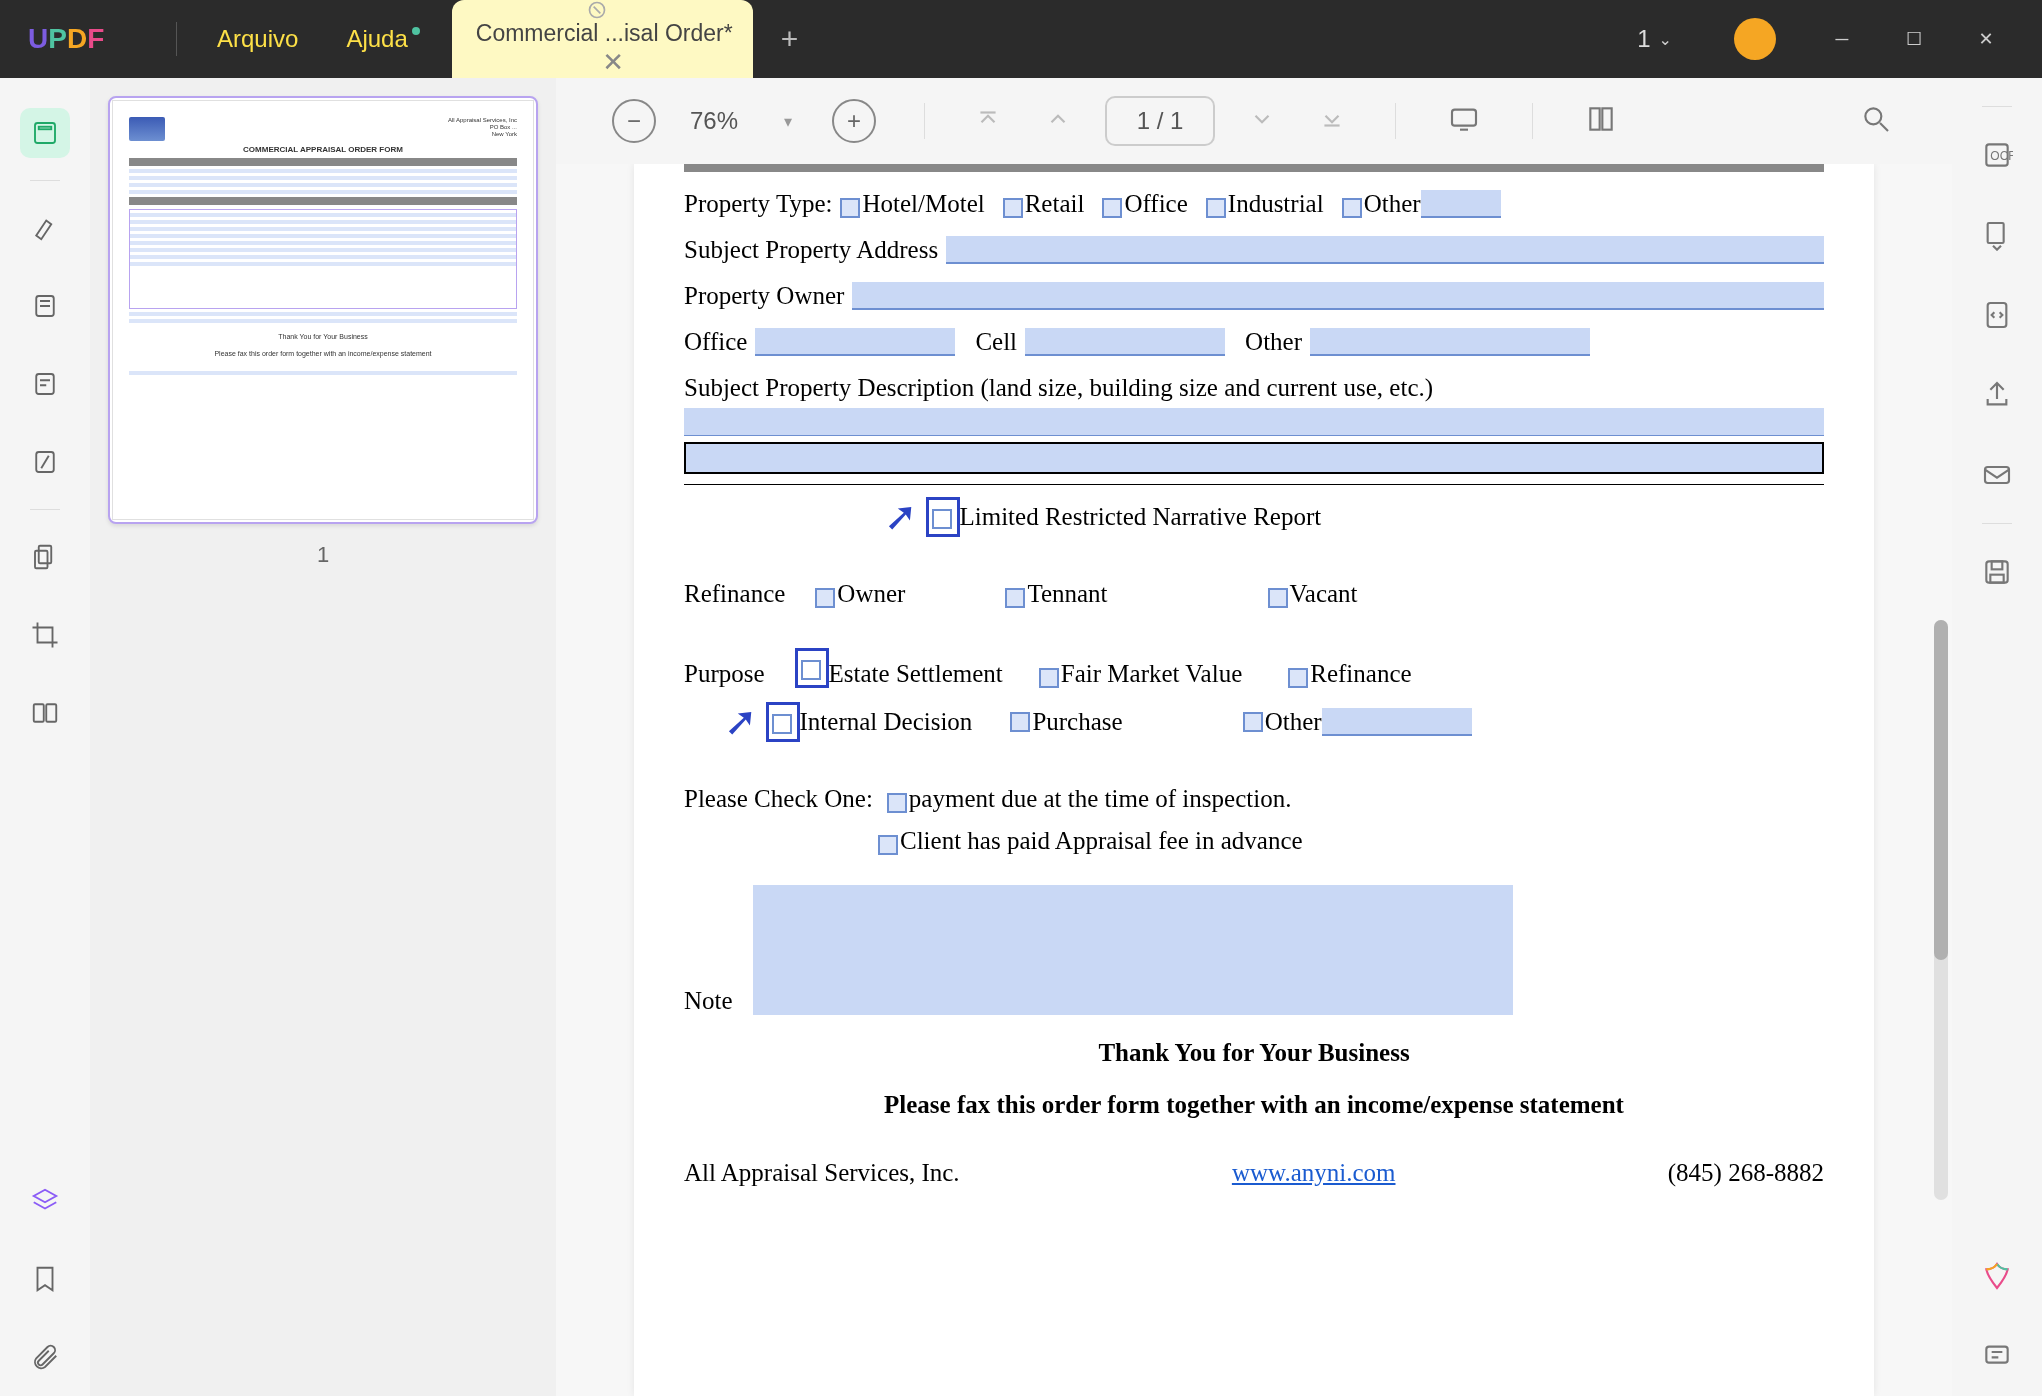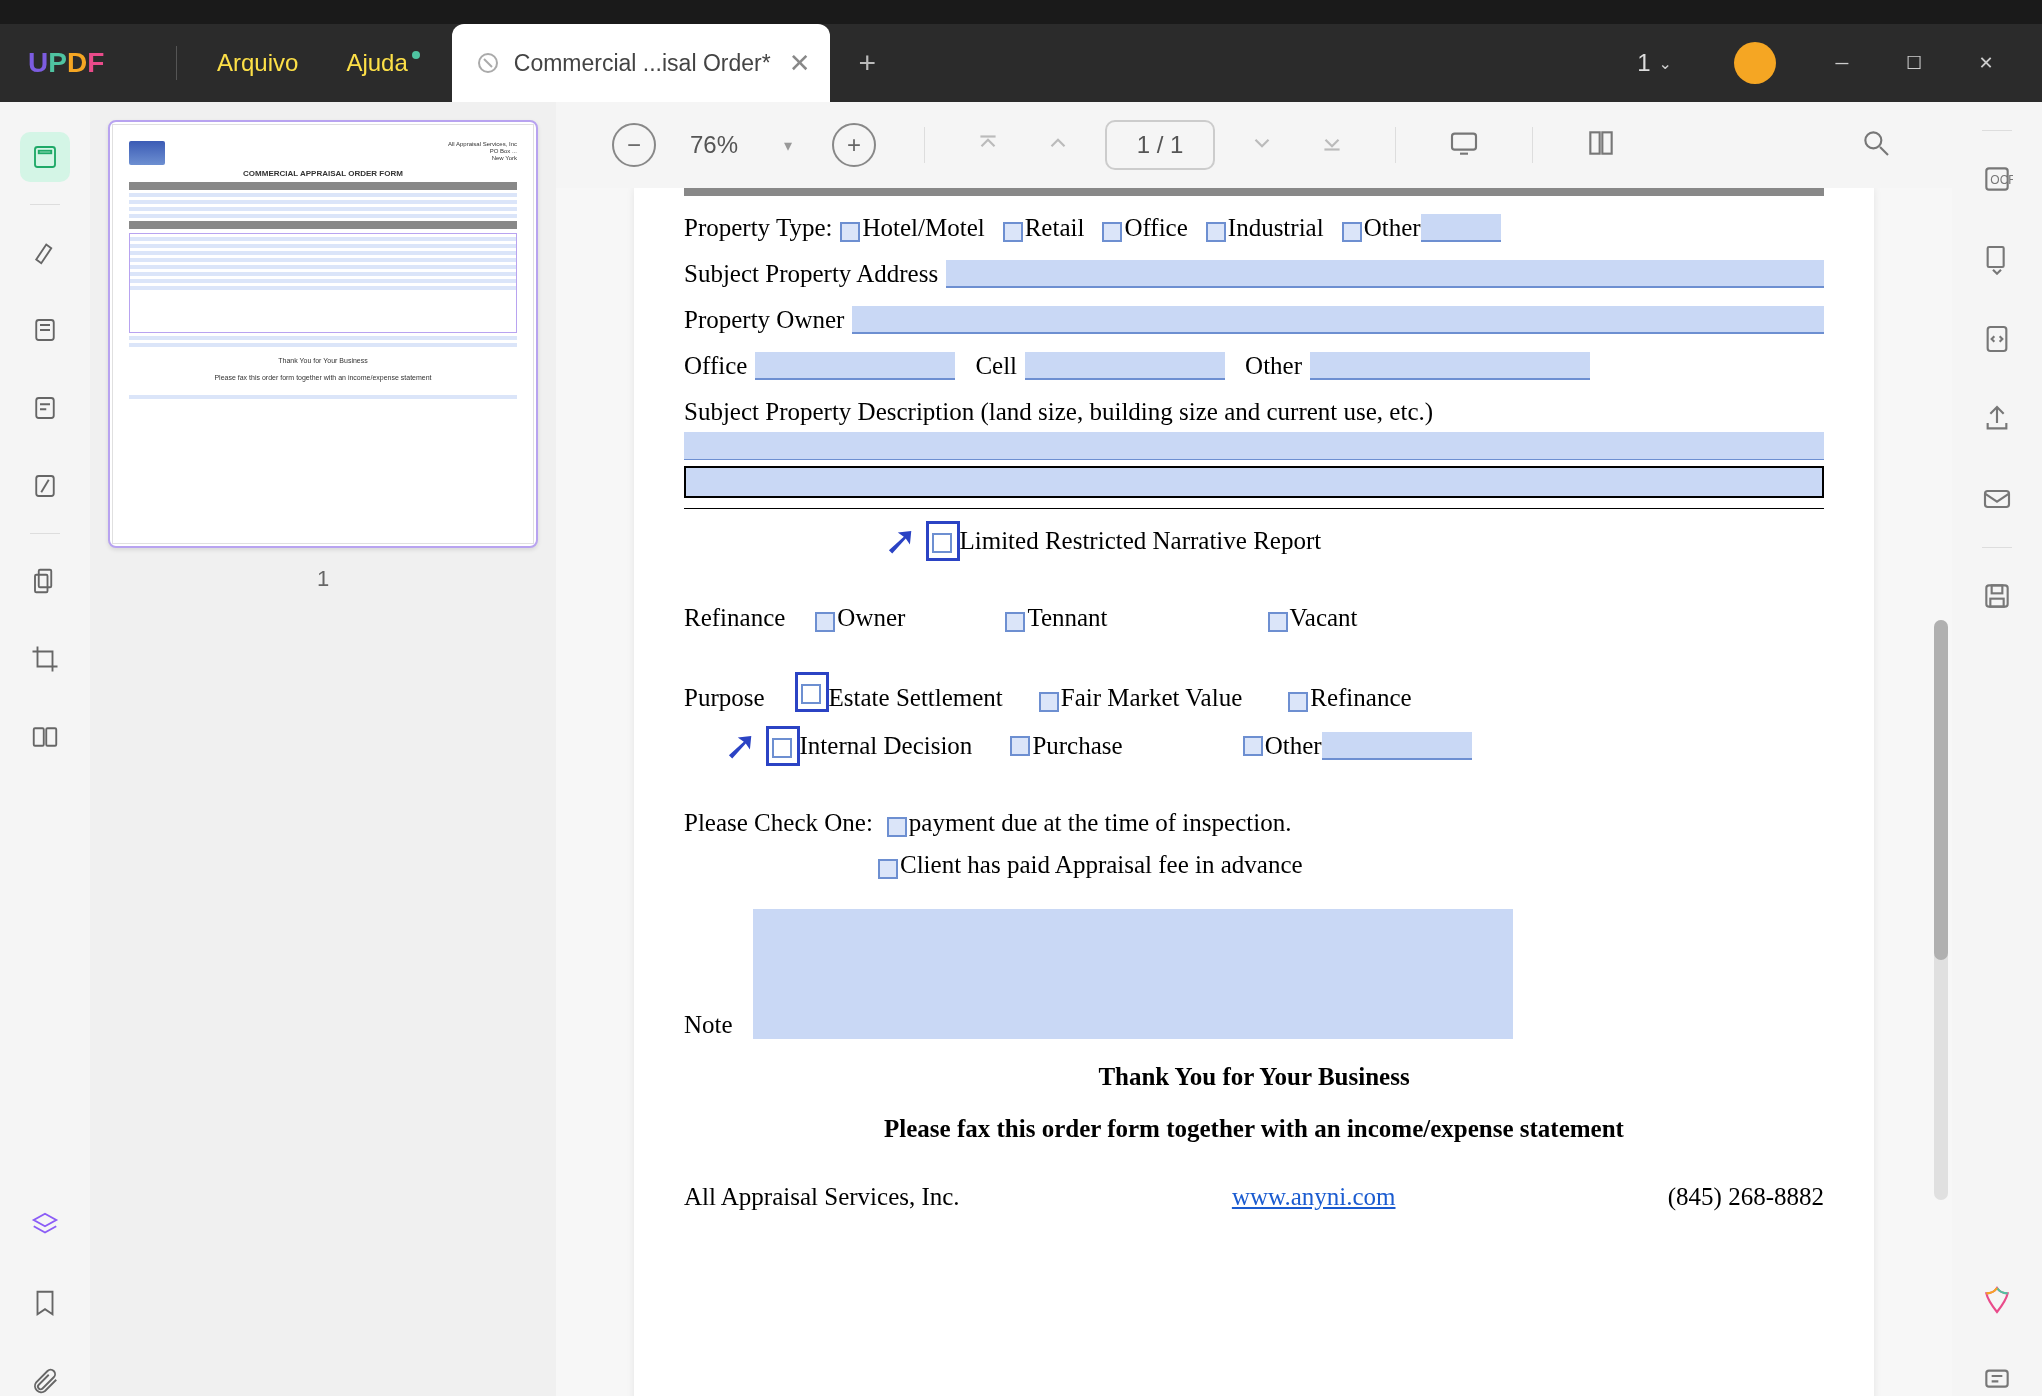--- a/index.html
+++ b/index.html
@@ -1,30 +1,30 @@
 <!DOCTYPE html>
 <html><head>
 <meta charset="utf-8">
 <style>
 * { box-sizing: border-box; margin: 0; padding: 0; }
 body { font-family: -apple-system, BlinkMacSystemFont, "Segoe UI", sans-serif; background: #1a1a1a; width: 2042px; height: 1396px; overflow: hidden; }
 
 
-.titlebar { height: 78px; background: #2b2b2b; display: flex; align-items: center; color: #ccc; margin-top: 24px; }
+.titlebar { height: 78px; background: #2b2b2b; display: flex; align-items: center; color: #ccc; }
 .logo { width: 110px; height: 40px; margin-left: 28px; margin-right: 22px; display: flex; align-items: center; }
 .logo-text { font-size: 28px; font-weight: 700; }
 .logo-u { color: #7c5ce0; }
 .logo-p { color: #4fc3a1; }
 .logo-d { color: #f5a623; }
 .logo-f { color: #e94b8a; }
 .divider-v { width: 1px; height: 34px; background: #555; margin: 0 16px; }
 .menu-item { font-size: 24px; color: #fde047; padding: 0 24px; cursor: pointer; position: relative; }
 .dot { position: absolute; top: 2px; right: 12px; width: 8px; height: 8px; border-radius: 50%; background: #4fc3a1; }
 .tab { display: flex; align-items: center; height: 78px; padding: 0 20px 0 24px; margin-left: 20px; border-top-left-radius: 12px; border-top-right-radius: 12px; }
-.tab.active { background: #ffffff; }
+.tab.active { background: #fef9c3; flex-direction: column; }
 .tab-icon { width: 24px; height: 24px; margin-right: 14px; }
 .tab-title { font-size: 23px; color: #444; }
 .tab-close { margin-left: 18px; font-size: 26px; color: #888; cursor: pointer; }
 .tab-add { font-size: 30px; color: #bbb; margin-left: 28px; cursor: pointer; }
 .titlebar-right { margin-left: auto; display: flex; align-items: center; padding-right: 20px; }
 .win-count { font-size: 24px; color: #ddd; margin-right: 8px; }
 .chev-down { color: #ccc; margin-right: 32px; }
 .avatar { width: 42px; height: 42px; border-radius: 50%; background: #f5a623; margin: 0 30px; }
 .win-btn { width: 48px; height: 48px; display: flex; align-items: center; justify-content: center; color: #ccc; cursor: pointer; font-size: 18px; margin: 0 12px; }
 

